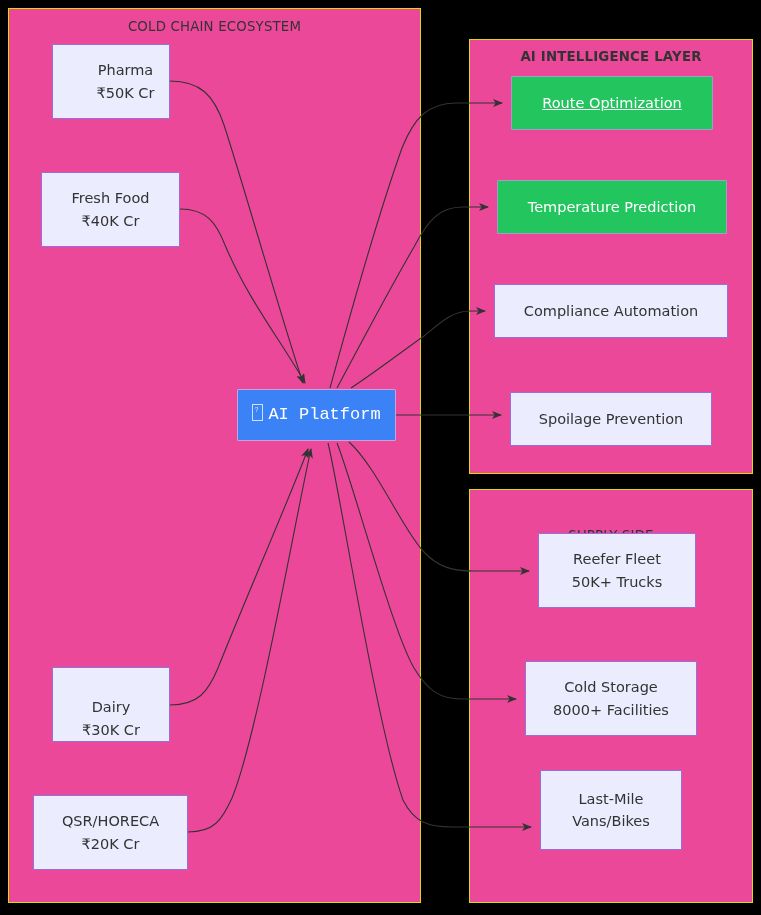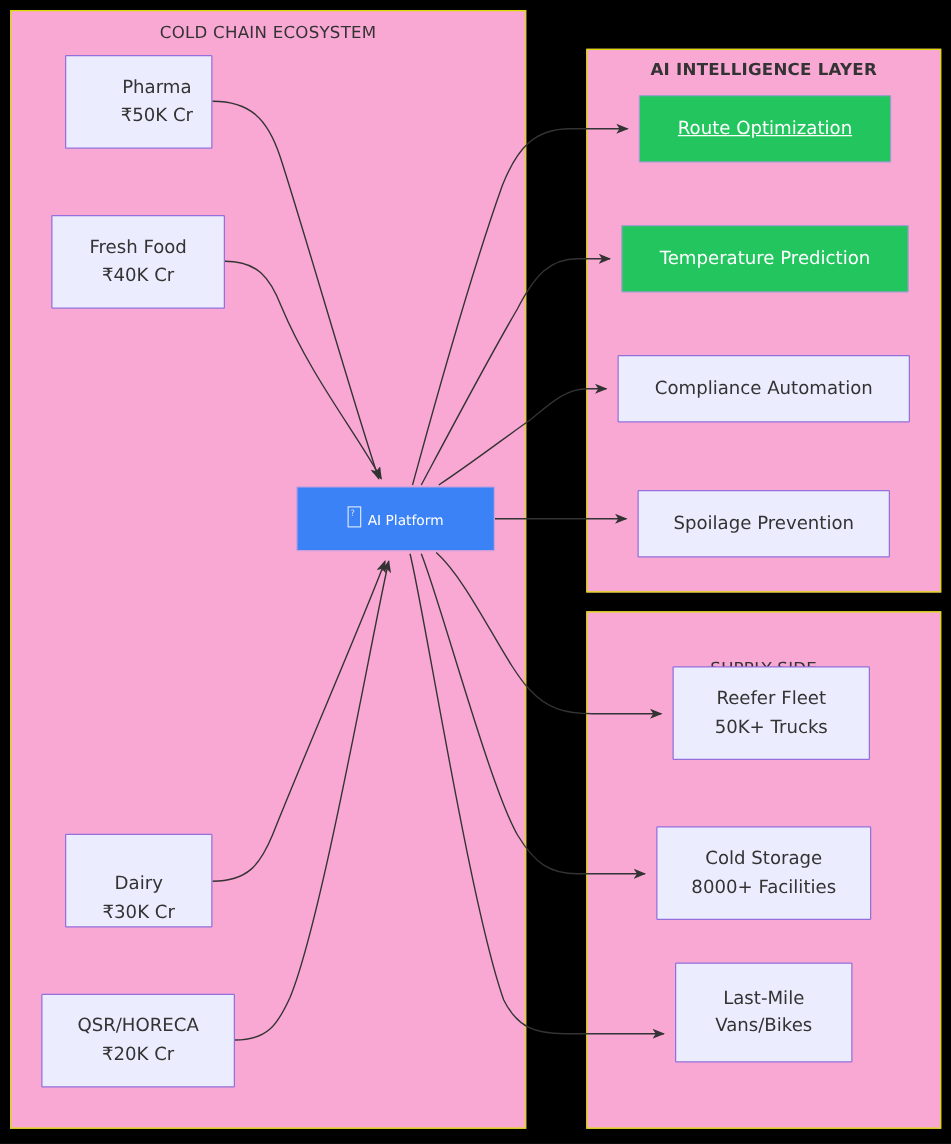--- a/index.html
+++ b/index.html
@@ -1,20 +1,20 @@
 <!DOCTYPE html>
 <html><head>
 <meta charset="utf-8">
 <style>
   html,body{margin:0;padding:0;background:#000;}
   body{width:761px;height:915px;position:relative;overflow:hidden;
        font-family:"DejaVu Sans","Liberation Sans",sans-serif;}
   .canvas{position:absolute;inset:0;width:761px;height:915px;}
 
-  .cluster{position:absolute;background:#f9a8d4;border:1px solid #dcdc00;box-sizing:border-box;}
+  .cluster{position:absolute;background:#ec4899;border:1px solid #dcdc00;box-sizing:border-box;}
   .cluster-title{position:absolute;left:0;right:0;text-align:center;
       font-size:13.3px;color:#333;letter-spacing:.2px;white-space:nowrap;}
 
   .node{position:absolute;box-sizing:border-box;display:flex;flex-direction:column;
         align-items:center;justify-content:center;border-radius:1px;
         background:#ececff;border:1px solid #9370db;color:#333;
         font-size:14.5px;line-height:1.55;text-align:center;}
   .node.green{background:#22c55e;border-color:#9aa0c8;color:#fff;}
   .node.blue{background:#3b82f6;border-color:#c9a0dc;color:#fff;}
   .node .ln{display:block;white-space:nowrap;}
@@ -79,21 +79,21 @@
     <span class="ln">Dairy</span>
     <span class="ln">₹30K Cr</span>
   </div>
 
   <div class="node" style="left:33px;top:795px;width:155px;height:75px;">
     <span class="ln">QSR/HORECA</span>
     <span class="ln">₹20K Cr</span>
   </div>
 
   <div class="node blue" style="left:237px;top:389px;width:159px;height:52px;">
-    <span class="ln" style="font-size:11px;">
+    <span class="ln" style="font-size:17px;font-family:Liberation Mono, monospace;">
       <span class="tofu"></span><span>AI Platform</span>
     </span>
   </div>
 
   <div class="node green" style="left:511px;top:76px;width:202px;height:54px;text-decoration:underline;">
     <span class="ln">Route Optimization</span>
   </div>
 
   <div class="node green" style="left:497px;top:180px;width:230px;height:54px;">
     <span class="ln">Temperature Prediction</span>

